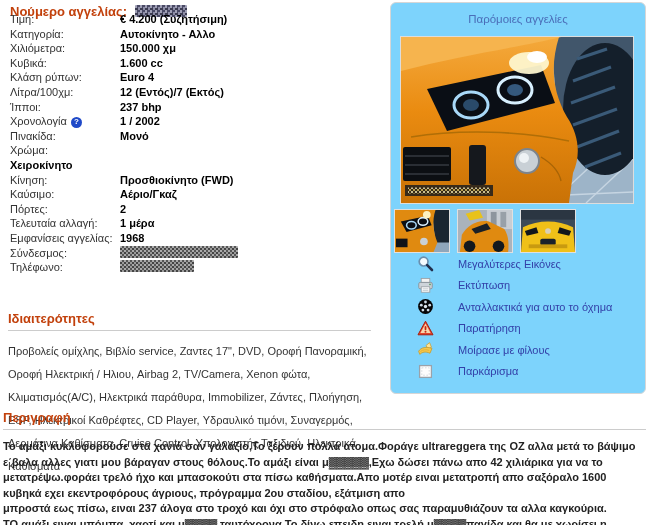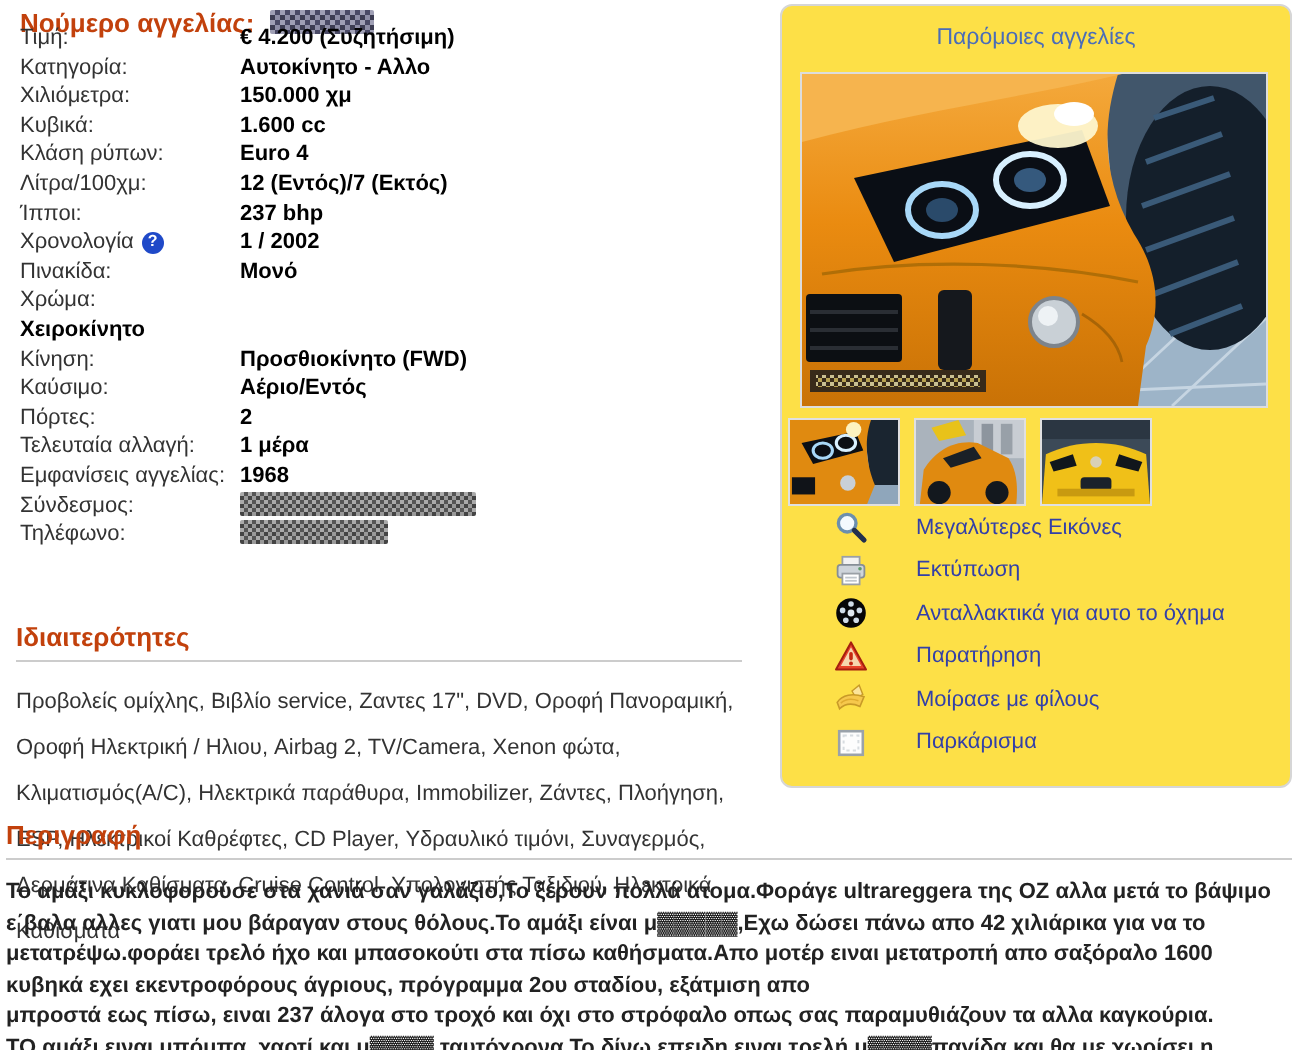--- a/index.html
+++ b/index.html
@@ -35,21 +35,21 @@
   .features-section{ position:absolute; left:8px; top:311px; width:363px; }
   .features-text{ margin-top:9px; font-size:11px; line-height:23px; color:#333; }
 
   .description-section{ position:absolute; left:3px; top:410px; width:643px; }
   .description-text{ margin-top:9px; }
   .desc-p{ margin:0; font-size:11px; line-height:15.5px; font-weight:bold; color:#222; }
 
   
   .sidebar{
     position:absolute; left:390px; top:2px; width:256px; height:392px;
-    border:1px solid #d6d6d6; border-radius:6px; background:#fde047;
+    border:1px solid #d6d6d6; border-radius:6px; background:#7dd3fc;
   }
   .sidebar-title{ margin-top:10px; text-align:center; font-size:11.5px; color:#4a6db8; }
   .main-photo{
     position:absolute; left:9px; top:33px; width:234px; height:168px;
     border:1px solid #ddd; background:#9db4c8; cursor:pointer;
   }
   .main-photo svg{ display:block; width:100%; height:100%; }
   .thumbs{ position:absolute; left:3px; top:206px; display:flex; gap:7px; }
   .thumb{ width:56px; height:44px; border:1px solid #e0e0e0; cursor:pointer; overflow:hidden; }
   .thumb svg{ display:block; width:100%; height:100%; }
@@ -111,21 +111,21 @@
       </div>
       <div class="detail-row">
         <span class="detail-value">Χειροκίνητο</span>
       </div>
       <div class="detail-row">
         <span class="detail-label">Κίνηση:</span>
         <span class="detail-value">Προσθιοκίνητο (FWD)</span>
       </div>
       <div class="detail-row">
         <span class="detail-label">Καύσιμο:</span>
-        <span class="detail-value">Αέριο/Εντός</span>
+        <span class="detail-value">Αέριο/Γκαζ</span>
       </div>
       <div class="detail-row">
         <span class="detail-label">Πόρτες:</span>
         <span class="detail-value">2</span>
       </div>
       <div class="detail-row">
         <span class="detail-label">Τελευταία αλλαγή:</span>
         <span class="detail-value">1 μέρα</span>
       </div>
       <div class="detail-row">

